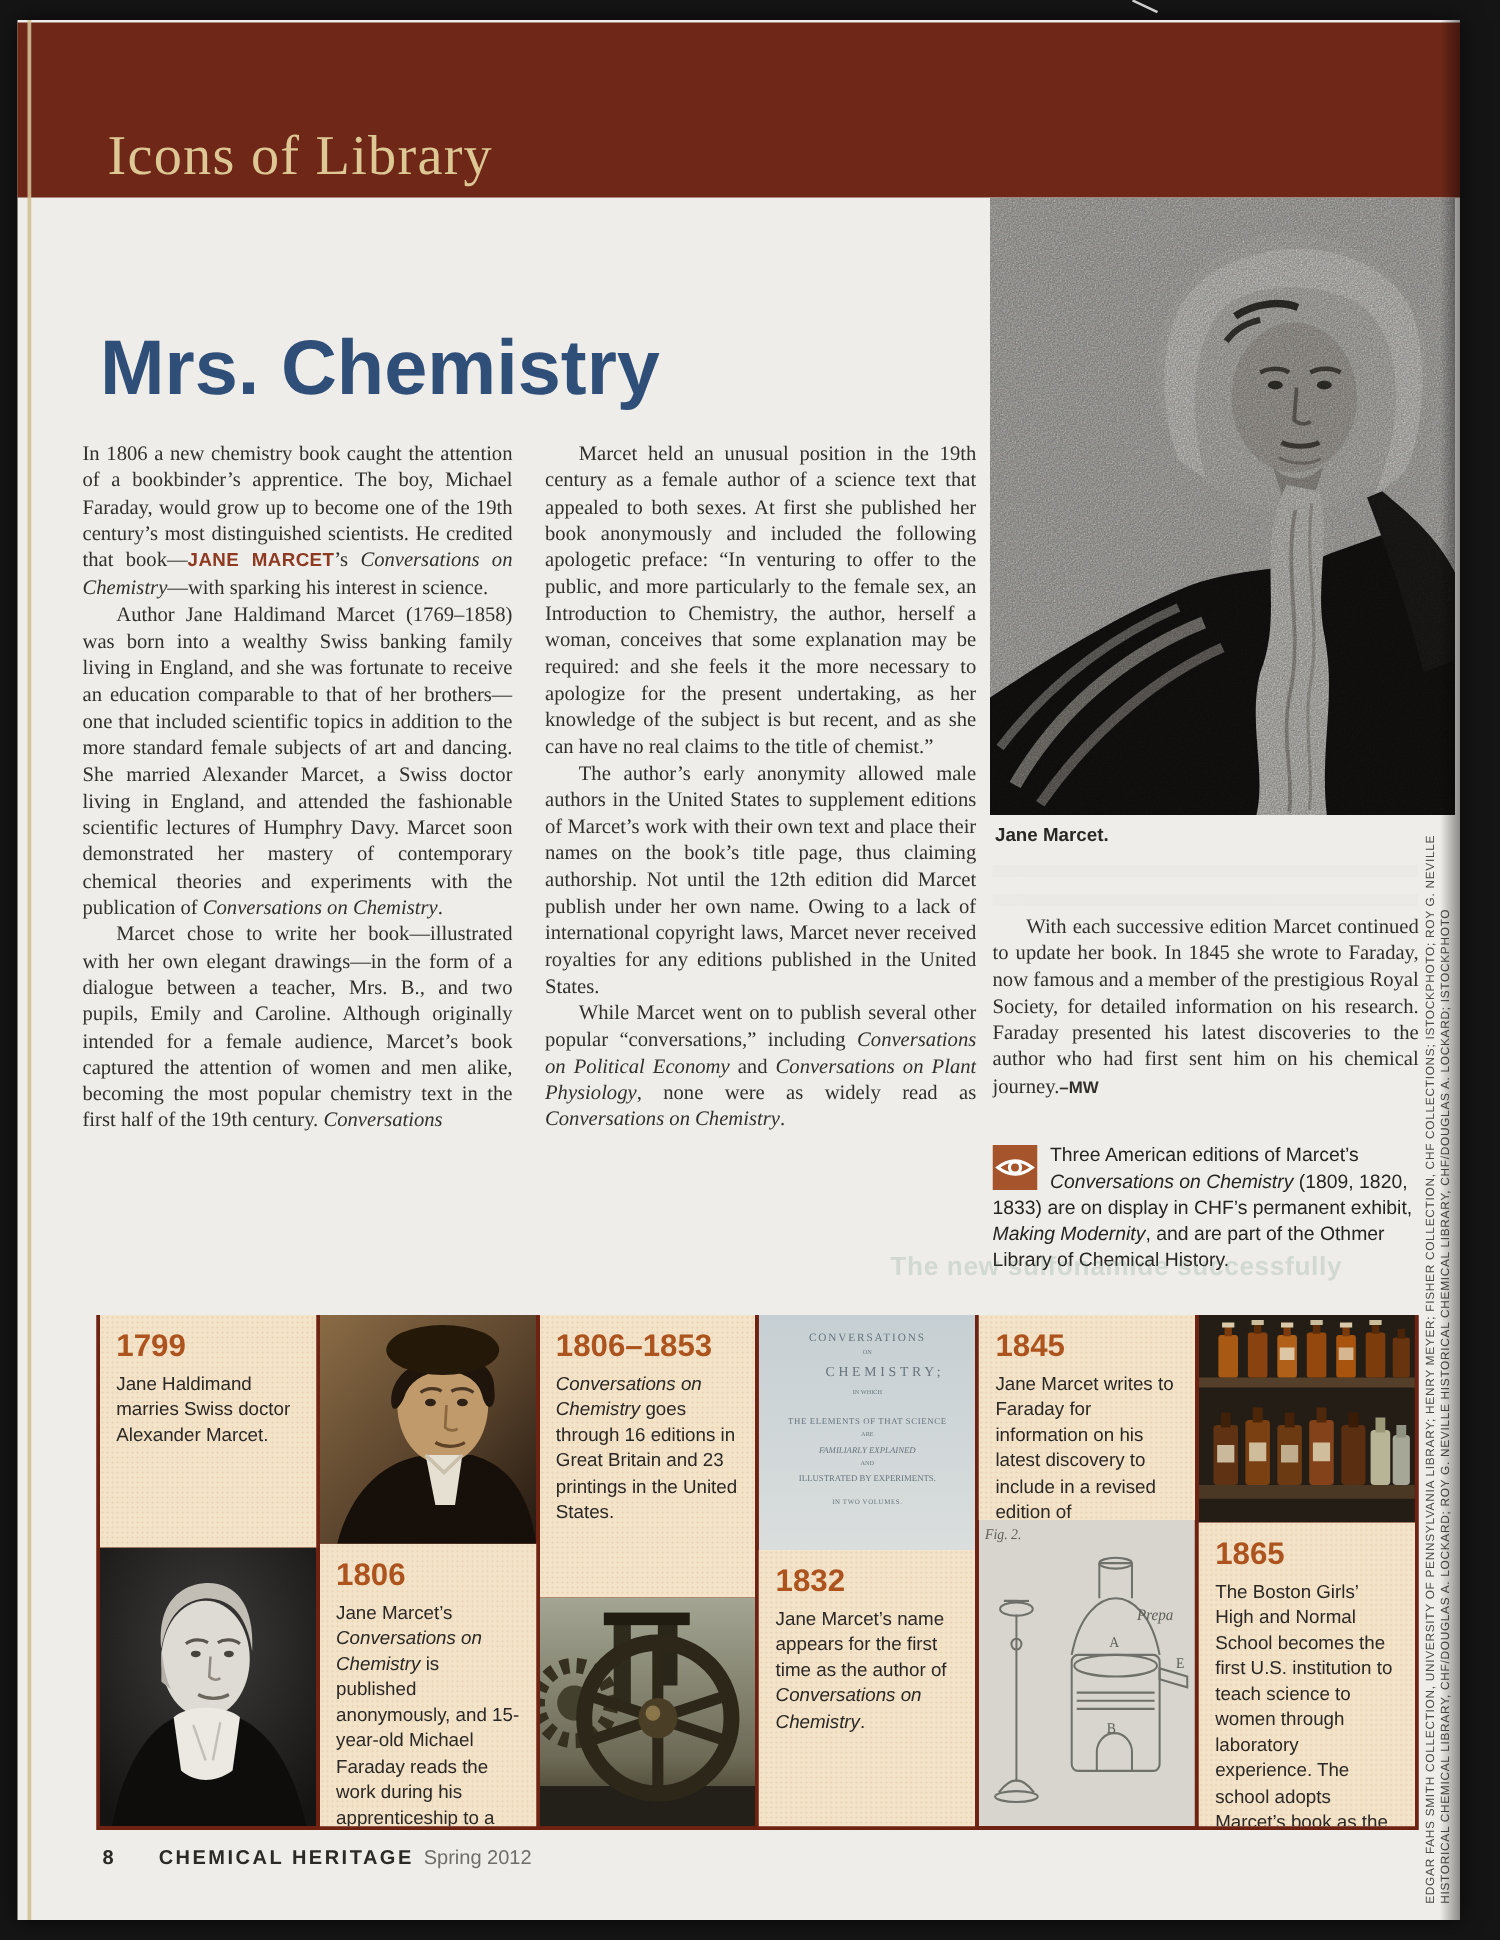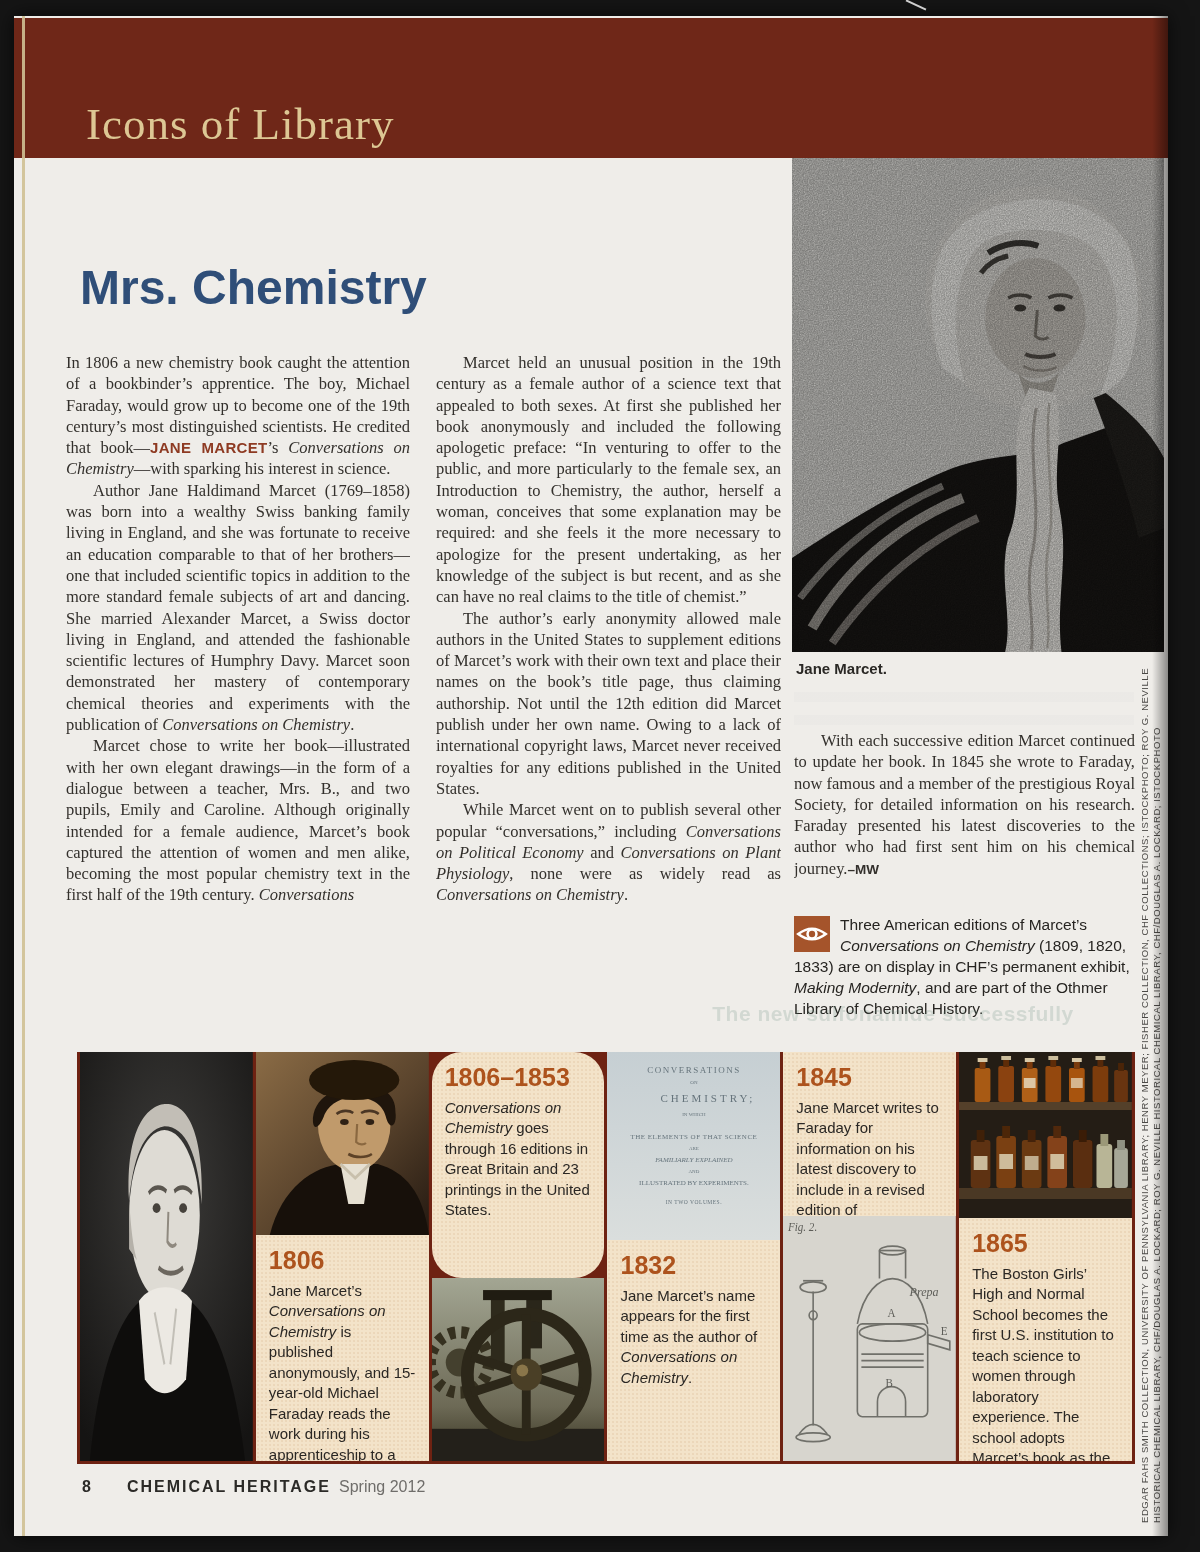--- a/index.html
+++ b/index.html
@@ -14,21 +14,21 @@
   .edge-tan{position:absolute;left:8px;top:0;width:3px;height:100%;background:#cfc093;opacity:.9;z-index:40;}
   .right-shadow{position:absolute;right:0;top:0;width:16px;height:100%;z-index:41;
     background:linear-gradient(to right,rgba(0,0,0,0),rgba(0,0,0,.42));}
   .header-band{position:absolute;left:0;top:2px;width:100%;height:140px;background:#6f2718;}
   .section-title{
     position:absolute;left:72px;top:84px;font-family:"Liberation Serif",serif;
     font-size:45px;color:#ddc794;letter-spacing:1px;line-height:1;
   }
   .article-title{
     position:absolute;left:66px;top:248px;margin:0;font-weight:bold;
-    font-size:48px;color:#2f4e78;letter-spacing:0;line-height:1;
+    font-size:62px;color:#2f4e78;letter-spacing:0;line-height:1;
   }
   .col{position:absolute;top:336px;height:690px;overflow:hidden;
     font-family:"Liberation Serif",serif;font-size:16.5px;line-height:21.3px;color:#33302c;}
   .col1{left:52px;width:344px;}
   .col2{left:422px;width:345px;}
   .col3{left:780px;top:714px;width:341px;height:190px;}
   .body-p{margin:0;text-align:justify;}
   .indent{text-indent:27px;}
   .seg-i{font-style:italic;}
   .seg-bm{font-family:"Liberation Sans",sans-serif;font-weight:bold;color:#8e3a22;font-size:15px;letter-spacing:.3px;}
@@ -150,20 +150,24 @@
       </svg>
     </span>
     <span class="callout-text"><span>Three American editions of Marcet’s </span><span class="seg-i">Conversations on Chemistry</span><span> (1809, 1820, 1833) are on display in CHF’s permanent exhibit, </span><span class="seg-i">Making Modernity</span><span>, and are part of the Othmer Library of Chemical History.</span></span>
   </div>
 
   <div class="ghost-text">The new sulfonamide successfully</div>
 
   <div class="timeline">
 
     <div class="tl-col">
+      <div class="tl-txt" style="height:186px;">
+        <div class="tl-year">1799</div>
+        <div class="tl-text"><span>Jane Haldimand marries Swiss doctor Alexander Marcet.</span></div>
+      </div>
       <div class="tl-img" style="flex:1;">
         <svg viewBox="0 0 176 220" preserveAspectRatio="none">
           <defs>
               <radialGradient id="ab" cx="50%" cy="35%" r="75%">
             <stop offset="0%" stop-color="#3d3c3a"></stop>
                 <stop offset="100%" stop-color="#151413"></stop>
               </radialGradient>
             </defs>
           <rect width="176" height="220" fill="url(#ab)"></rect>
           <path d="M10,220 C20,165 45,140 62,134 L112,134 C132,142 156,165 168,220 Z" fill="#0e0d0c"></path>
@@ -207,21 +211,21 @@
           <path d="M86,112 L101,126 L116,112" fill="none" stroke="#c9c0ac" stroke-width="3"></path>
         </svg>
       </div>
       <div class="tl-txt" style="flex:1;">
         <div class="tl-year">1806</div>
         <div class="tl-text"><span>Jane Marcet’s </span><span class="seg-i">Conversations on Chemistry</span><span> is published anonymously, and 15-year-old Michael Faraday reads the work during his apprenticeship to a bookbinder.</span></div>
       </div>
     </div>
 
     <div class="tl-col">
-      <div class="tl-txt" style="height:226px;border-radius:30px;">
+      <div class="tl-txt" style="height:226px;">
         <div class="tl-year">1806–1853</div>
         <div class="tl-text"><span class="seg-i">Conversations on Chemistry</span><span> goes through 16 editions in Great Britain and 23 printings in the United States.</span></div>
       </div>
       <div class="tl-img" style="flex:1;">
         <svg viewBox="0 0 176 182" preserveAspectRatio="none">
           <defs>
               <linearGradient id="pb" x1="0" y1="0" x2="0" y2="1">
             <stop offset="0%" stop-color="#a3a693"></stop>
                 <stop offset="70%" stop-color="#6d6a56"></stop>
                 <stop offset="100%" stop-color="#35311f"></stop>

